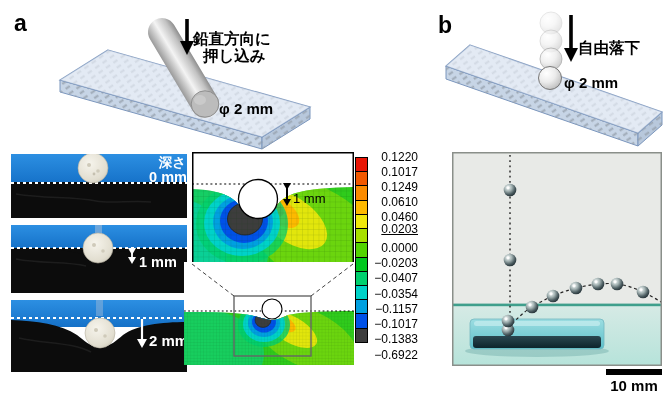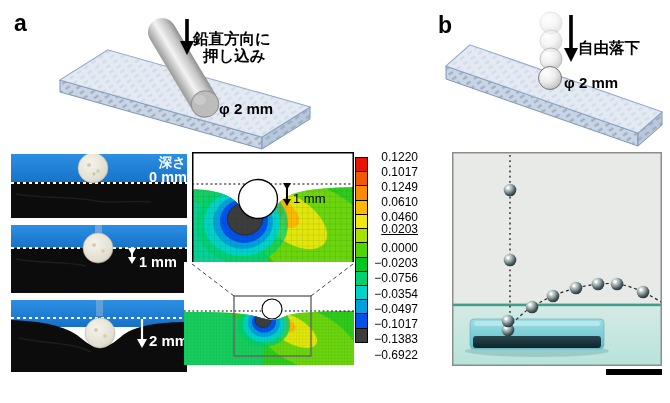--- a/index.html
+++ b/index.html
@@ -212,23 +212,23 @@
       <div class="legend-cell" style="background: rgb(61, 61, 61);"></div>
     </div>
     <div class="legend-tick" style="top:19.5px;">0.1220</div>
     <div class="legend-tick" style="top:34.7px;">0.1017</div>
     <div class="legend-tick" style="top:50px;">0.1249</div>
     <div class="legend-tick" style="top:65.2px;">0.0610</div>
     <div class="legend-tick" style="top:80.4px;">0.0460</div>
     <div class="legend-tick" style="top:92px;text-decoration:underline;">0.0203</div>
     <div class="legend-tick" style="top:110.9px;">0.0000</div>
     <div class="legend-tick" style="top:126.1px;">−0.0203</div>
-    <div class="legend-tick" style="top:141.4px;">−0.0756</div>
+    <div class="legend-tick" style="top:141.4px;">−0.0407</div>
     <div class="legend-tick" style="top:156.6px;">−0.0354</div>
-    <div class="legend-tick" style="top:171.8px;">−0.0497</div>
+    <div class="legend-tick" style="top:171.8px;">−0.1157</div>
     <div class="legend-tick" style="top:187.1px;">−0.1017</div>
     <div class="legend-tick" style="top:202.3px;">−0.1383</div>
     <div class="legend-tick" style="top:217.5px;">−0.6922</div>
   </div>
 
   <div class="abs panel-label" style="left:438px;top:14px;">b</div>
 
   <svg class="abs" style="left:435px;top:8px;" width="232" height="146" viewBox="0 0 232 146">
     <defs>
       <pattern id="hatchB" patternUnits="userSpaceOnUse" width="9" height="6" patternTransform="rotate(-35)">
@@ -309,14 +309,15 @@
       <use href="#ball" x="101" y="144"></use>
       <use href="#ball" x="124" y="136"></use>
       <use href="#ball" x="146" y="132"></use>
       <use href="#ball" x="165" y="132"></use>
       <use href="#ball" x="191" y="140"></use>
     </g>
     <rect x="0.75" y="0.75" width="208.5" height="212.5" fill="none" stroke="#8a8f8a" stroke-width="1.5"></rect>
   </svg>
 
   <div class="abs scalebar" style="left:606px;top:369px;width:56px;height:6px;"></div>
+  <div class="abs scalebar-label" style="left:602px;top:377px;width:64px;">10 mm</div>
 
 </div>
 
 </body></html>

